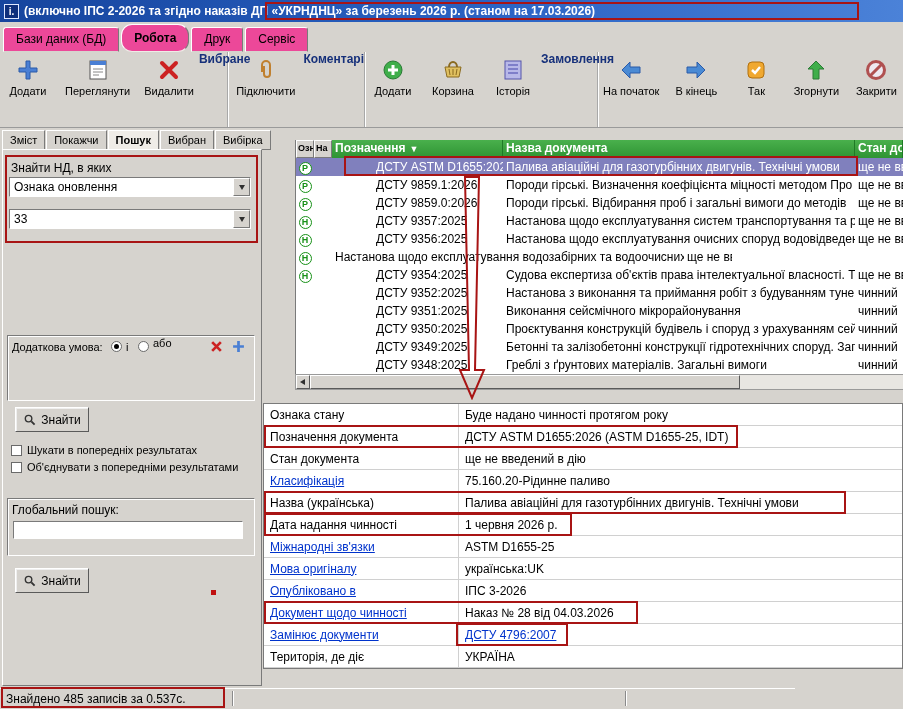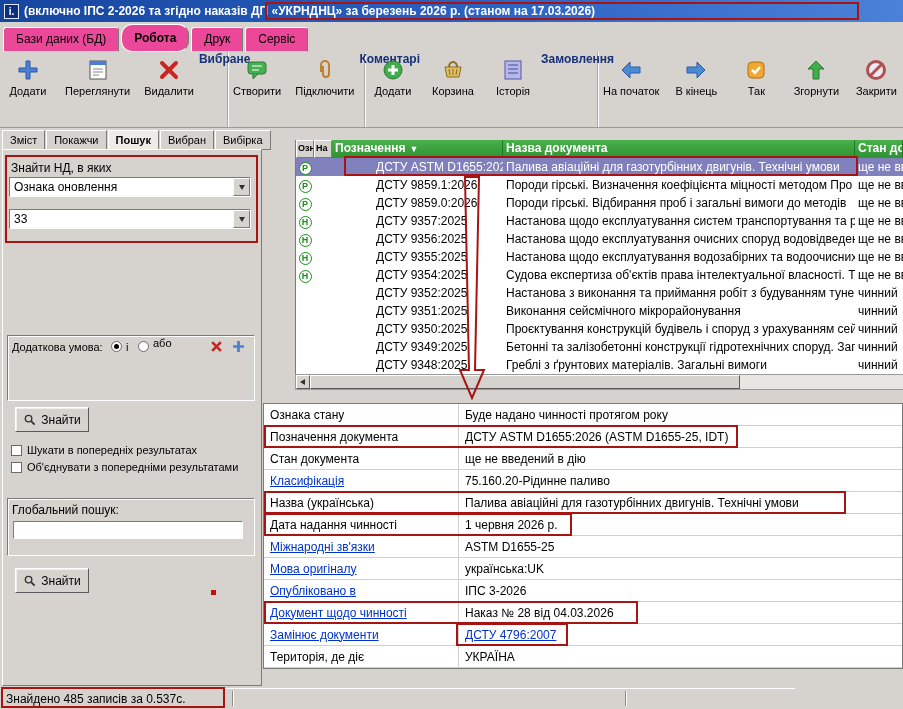--- a/index.html
+++ b/index.html
@@ -148,29 +148,20 @@
           <span class="tlabel">Видалити</span>
         </div>
       </div>
       <div class="tg-label">Вибране</div>
     </div>
 
     <div class="tgroup" style="width:137px">
       <div class="tg-buttons">
         <div class="tbtn">
           <span><svg viewBox="0 0 24 24">
-                <rect x="3" y="4" width="18" height="12" rx="3" fill="#45b050" stroke="#2a7a35"></rect>
-                <path d="M8 16 L8 21 L13 16" fill="#45b050" stroke="#2a7a35"></path>
-                <line x1="7" y1="8" x2="17" y2="8" stroke="#fff"></line>
-                <line x1="7" y1="12" x2="14" y2="12" stroke="#fff"></line>
-              </svg></span>
-          <span class="tlabel">Створити</span>
-        </div>
-        <div class="tbtn">
-          <span><svg viewBox="0 0 24 24">
                 <path d="M8 14 V7 a4 4 0 0 1 8 0 v9 a3 3 0 0 1 -6 0 V8" fill="none" stroke="#c08030" stroke-width="2"></path>
               </svg></span>
           <span class="tlabel">Підключити</span>
         </div>
       </div>
       <div class="tg-label">Коментарі</div>
     </div>
 
     <div class="tgroup" style="width:233px">
       <div class="tg-buttons">
@@ -363,21 +354,20 @@
             <span class="tc w0"><i class="mark">Н</i></span>
             <span class="tc w1"></span>
             <span class="tc w2">ДСТУ 9356:2025</span>
             <span class="tc w3">Настанова щодо експлуатування очисних споруд водовідведен</span>
             <span class="tc w4">ще не введений в дію</span>
           </div>
 
           <div class="trow">
             <span class="tc w0"><i class="mark">Н</i></span>
             <span class="tc w1"></span>
-            <span class="tc w2">ДСТУ 9355:2025</span>
             <span class="tc w3">Настанова щодо експлуатування водозабірних та водоочисних</span>
             <span class="tc w4">ще не введений в дію</span>
           </div>
 
           <div class="trow">
             <span class="tc w0"><i class="mark">Н</i></span>
             <span class="tc w1"></span>
             <span class="tc w2">ДСТУ 9354:2025</span>
             <span class="tc w3">Судова експертиза об'єктів права інтелектуальної власності. Те</span>
             <span class="tc w4">ще не введений в дію</span>

